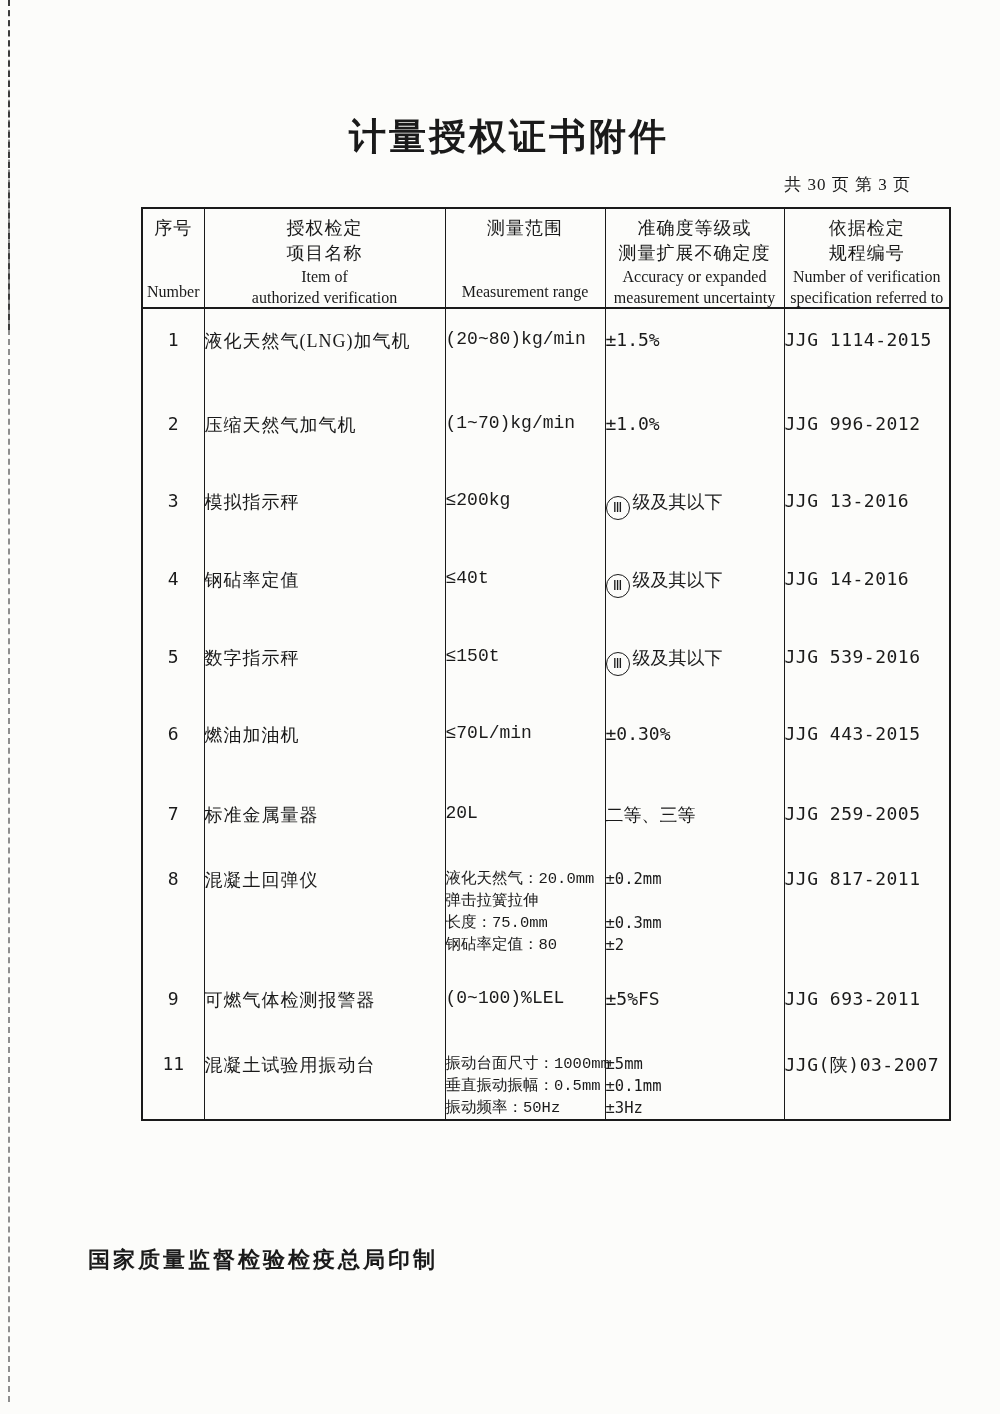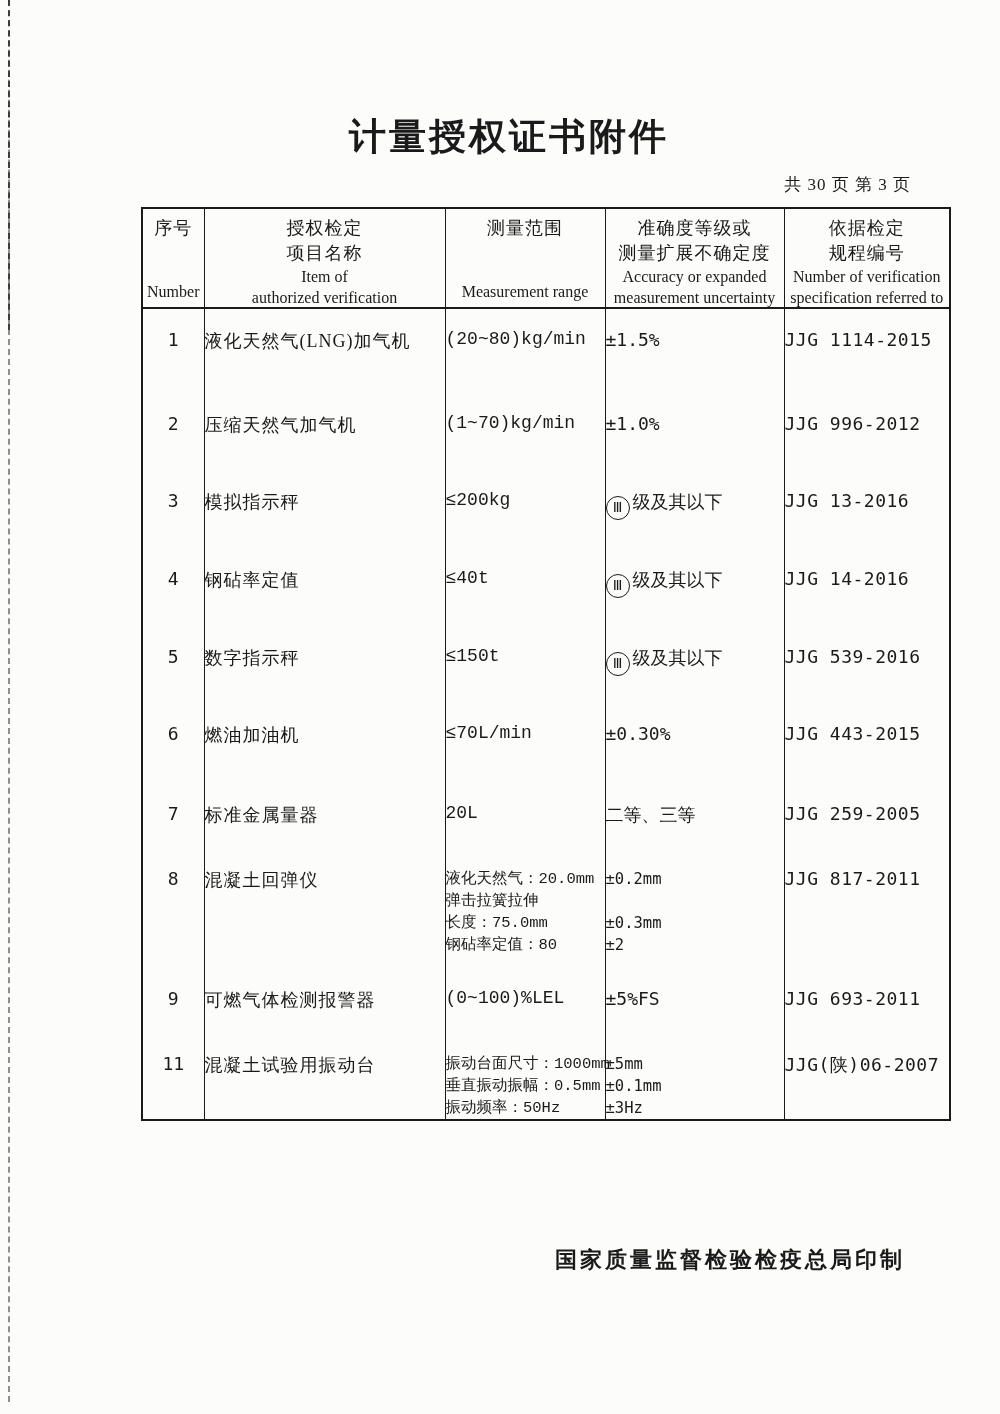--- a/index.html
+++ b/index.html
@@ -152,23 +152,23 @@
     border-radius: 50%;
     text-align: center;
     font-size: 14px;
     font-family: "DejaVu Sans", sans-serif;
     vertical-align: -4px;
     margin-right: 3px;
   }
   .doc-footer {
     position: absolute;
     top: 1245px;
-    left: 97px;
+    left: 88px;
     width: 808px;
-    text-align: right;
+    text-align: left;
     font-size: 22px;
     font-weight: 600;
     letter-spacing: 3px;
   }
 </style>
 </head>
 <body>
 
 <div class="page">
   <div class="edge-artifact"></div>
@@ -326,20 +326,20 @@
             <td class="col-range">
               <div class="cell-line">振动台面尺寸：1000mm</div>
               <div class="cell-line">垂直振动振幅：0.5mm</div>
               <div class="cell-line">振动频率：50Hz</div>
             </td>
             <td class="col-accuracy">
               <div class="cell-line">±5mm</div>
               <div class="cell-line">±0.1mm</div>
               <div class="cell-line">±3Hz</div>
             </td>
-            <td class="col-spec">JJG(陕)06-2007</td>
+            <td class="col-spec">JJG(陕)03-2007</td>
           </tr>
         </tbody>
     </table>
   </div>
 
   <div class="doc-footer">国家质量监督检验检疫总局印制</div>
 </div>
 
 </body></html>

